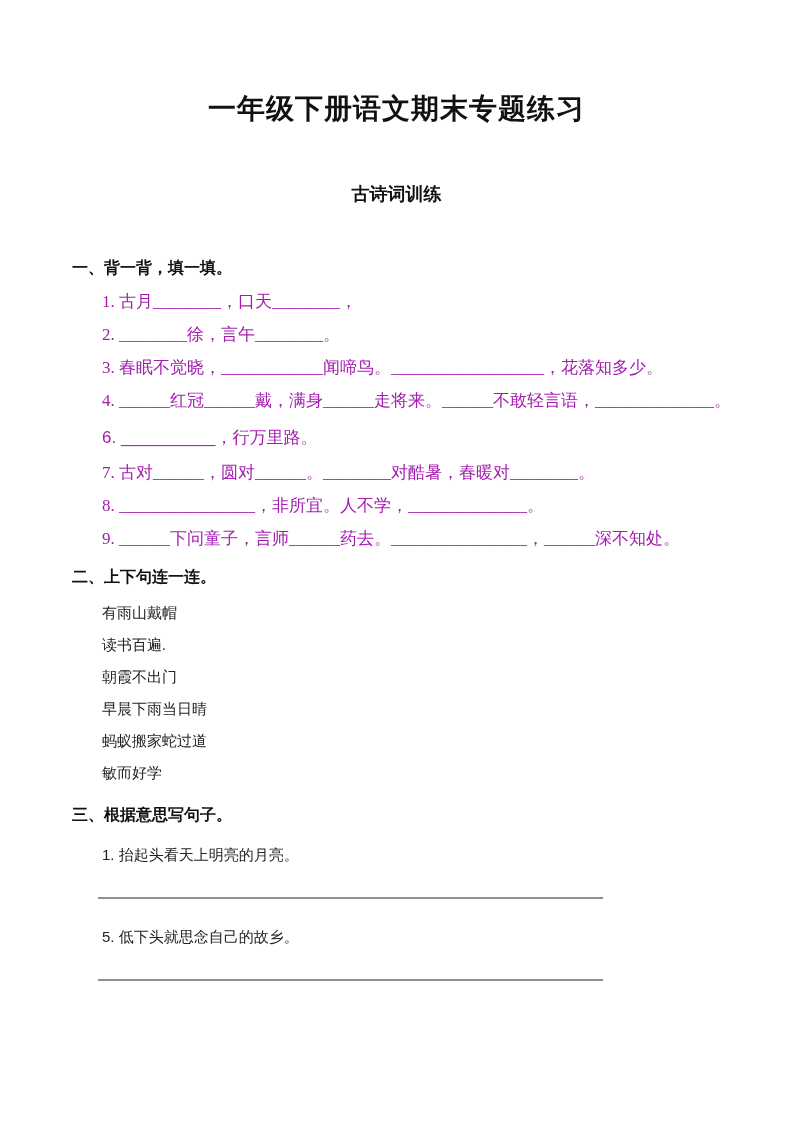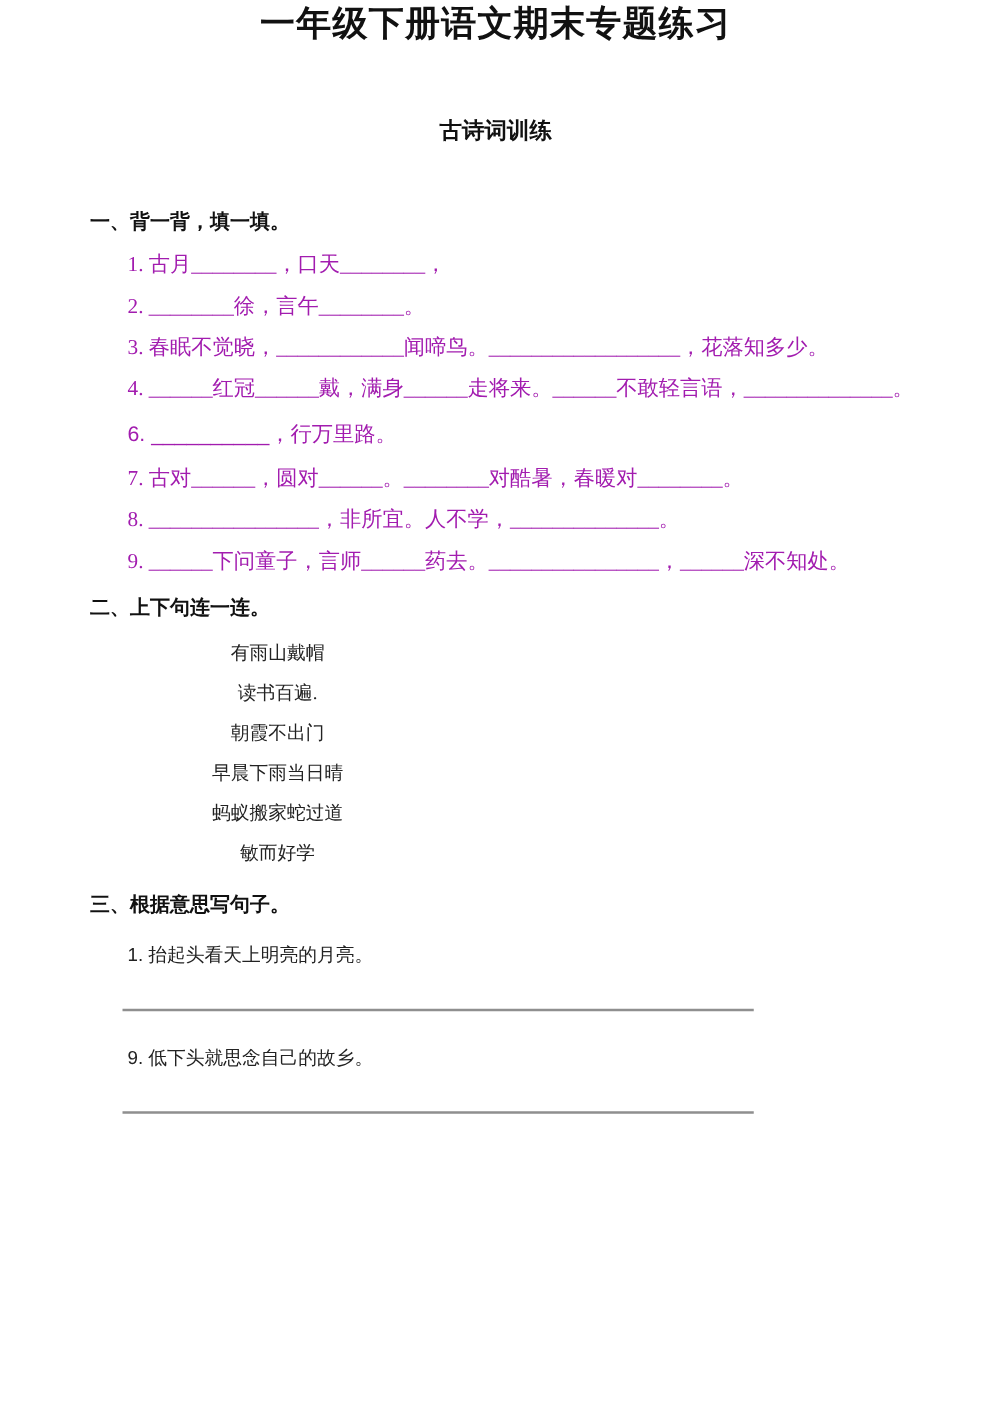--- a/index.html
+++ b/index.html
@@ -6,20 +6,21 @@
     margin: 0;
     padding: 0;
     background: #ffffff;
   }
   .page {
     position: relative;
     width: 793px;
     height: 1122px;
     background: #ffffff;
     box-sizing: border-box;
+    padding-top: 90px;
     overflow: hidden;
     color: #1c1c1c;
     font-family: "Liberation Serif", serif;
   }
   .title {
     margin: 0;
     text-align: center;
     font-family: "Liberation Sans", sans-serif;
     font-weight: 700;
     font-size: 28px;
@@ -64,21 +65,21 @@
     font-family: "Liberation Sans", "DejaVu Sans", sans-serif;
   }
   .match-wrap {
     display: flex;
     margin: 8px 0 0 30px;
   }
   .match-col {
     display: flex;
     flex-direction: column;
   }
-  .match-col.left { width: 240px; text-align: center; }
+  .match-col.left { width: 240px; }
   .match-item {
     font-size: 15px;
     line-height: 32px;
     white-space: nowrap;
     color: #222;
   }
   .s3-item {
     margin: 16px 0 0 30px;
     font-size: 15px;
     line-height: 24px;
@@ -126,17 +127,17 @@
         <div class="match-item">蚂蚁搬家蛇过道</div>
         <div class="match-item">敏而好学</div>
       </div>
     </div>
   </div>
 
   <div class="sec sec-3">
     <h3 class="sec-heading">三、根据意思写句子。</h3>
     <p class="s3-item sans">1. 抬起头看天上明亮的月亮。</p>
     <div class="answer-line"></div>
-    <p class="s3-item sans second">9. 低下头就思念自己的故乡。</p>
+    <p class="s3-item sans second">5. 低下头就思念自己的故乡。</p>
     <div class="answer-line"></div>
   </div>
 
 </div>
 
 </body></html>

